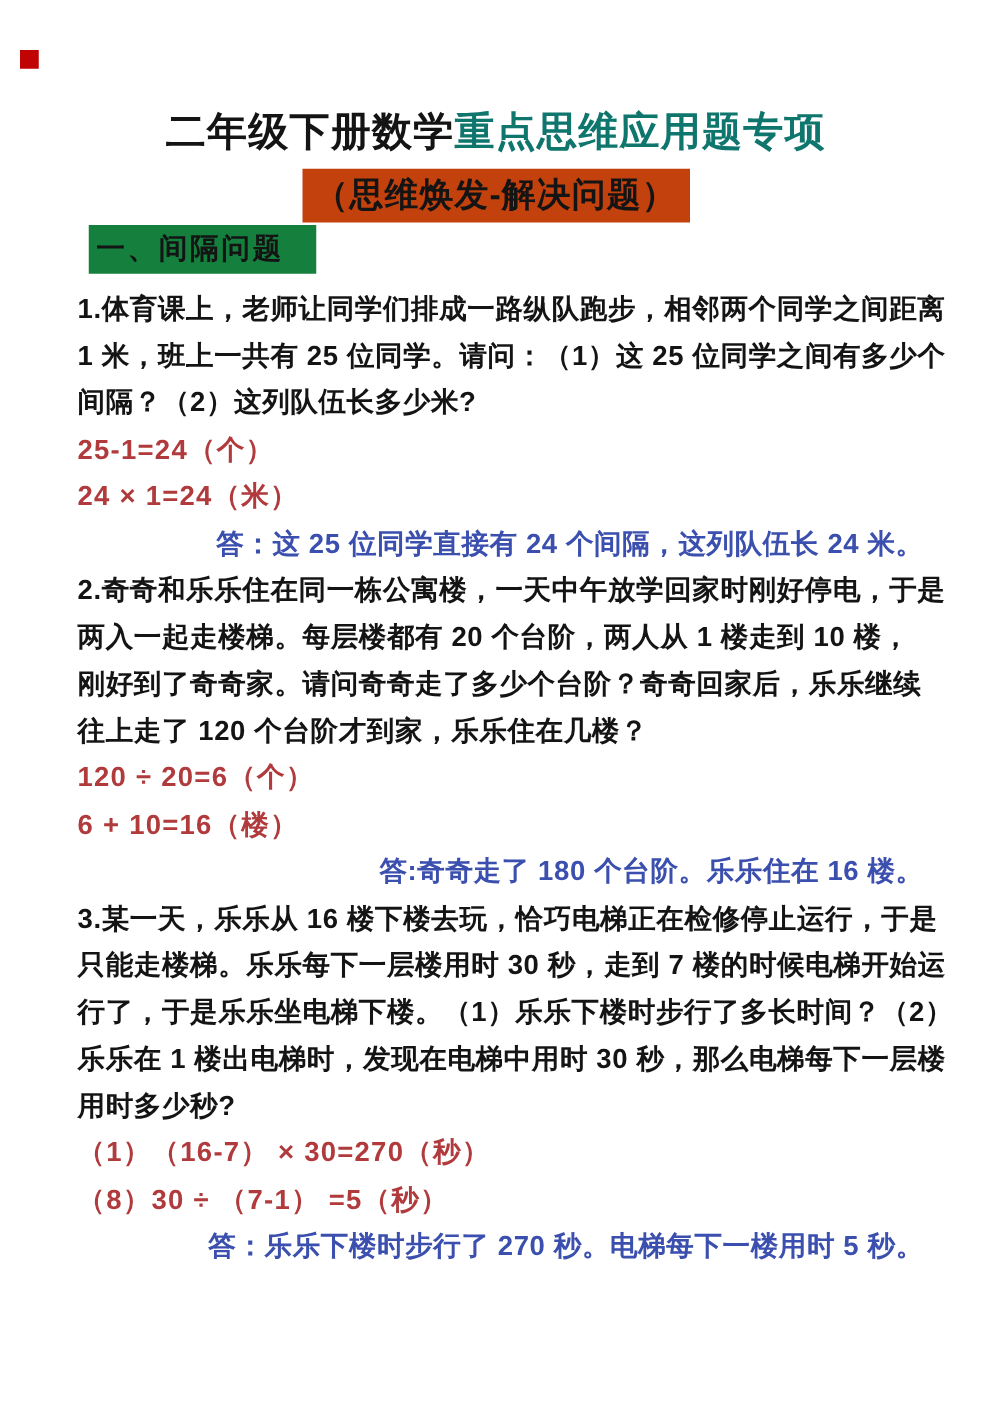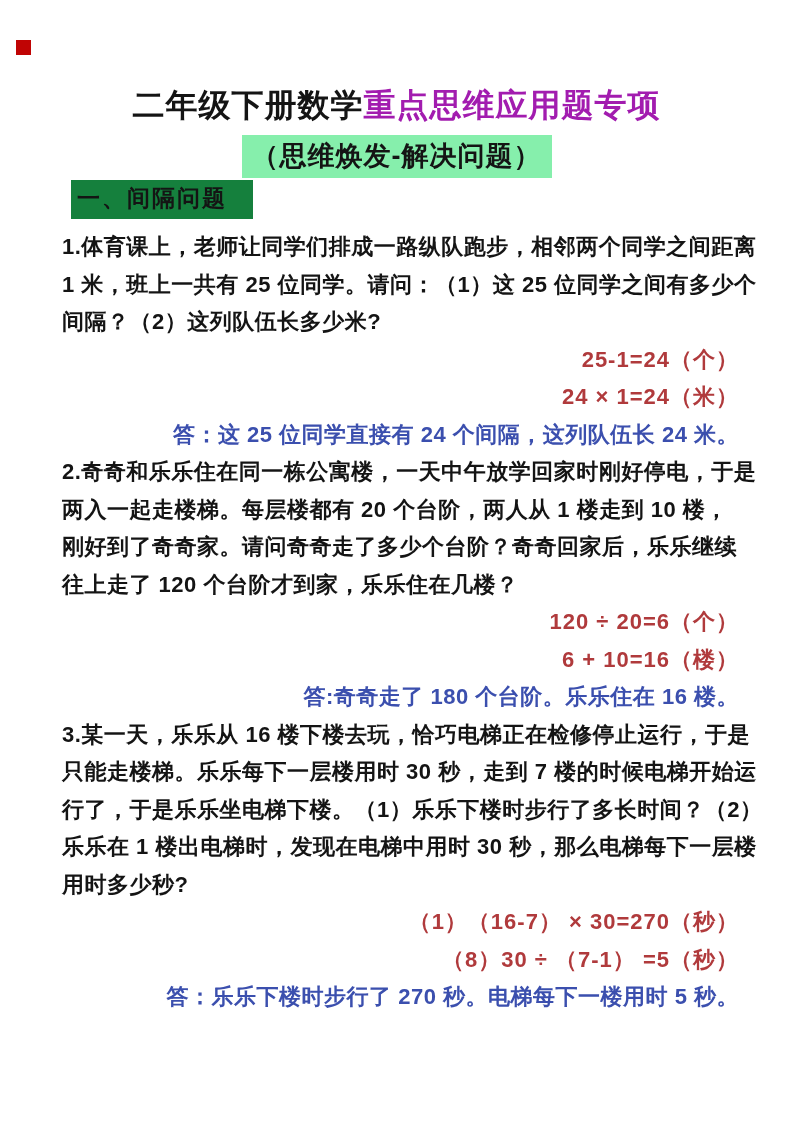--- a/index.html
+++ b/index.html
@@ -7,35 +7,35 @@
     width:793px; height:1122px; margin:0 auto; background:#ffffff;
     position:relative; overflow:hidden;
     font-family:"Liberation Sans", sans-serif; font-weight:bold; color:#111;
   }
   .corner-mark {
     position:absolute; left:16px; top:40px; width:15px; height:15px;
     background:#c00404;
   }
   .doc-title { text-align:center; padding-top:84px; font-size:32px; letter-spacing:1px; }
   .doc-title .t-black { color:#141414; }
-  .doc-title .t-red { color:#a21caf; }
+  .doc-title .t-red { color:#0f766e; }
   .subtitle-row { text-align:center; margin-top:7px; }
   .subtitle {
-    display:inline-block; background:#86efac; color:#141414;
+    display:inline-block; background:#c2410c; color:#141414;
     font-size:27px; padding:3px 10px 4px 10px; letter-spacing:1px;
   }
   .section-row { margin:2px 0 0 71px; }
   .section-header {
     display:inline-block; background:#15803d; color:#141414;
     font-size:23px; padding:3px 26px 5px 6px; letter-spacing:2px;
   }
   .content { padding:9px 54px 0 62px; font-size:22px; line-height:37.5px; }
   .problem { margin:0; }
   .p-line { white-space:nowrap; color:#141414; letter-spacing:0.5px; }
-  .eq-line { text-align:right; color:#b03a3c; letter-spacing:1px; }
+  .eq-line { text-align:left; color:#b03a3c; letter-spacing:1px; }
   .ans-line { text-align:right; color:#3b4fae; letter-spacing:0.5px; }
 </style>
 </head>
 <body>
 
 <div class="page">
   <div class="corner-mark"></div>
 
   <div class="doc-title">
     <span class="t-black">二年级下册数学</span><span class="t-red">重点思维应用题专项</span>

